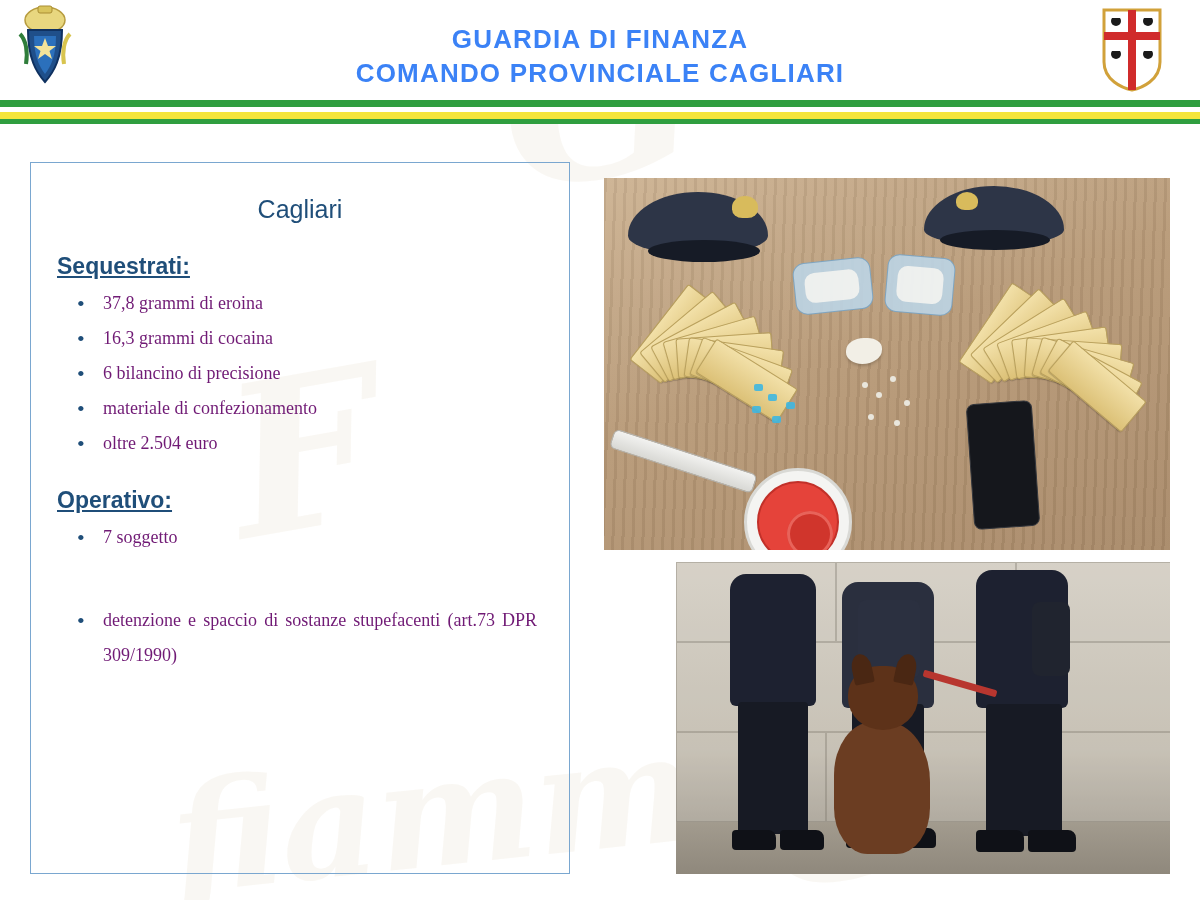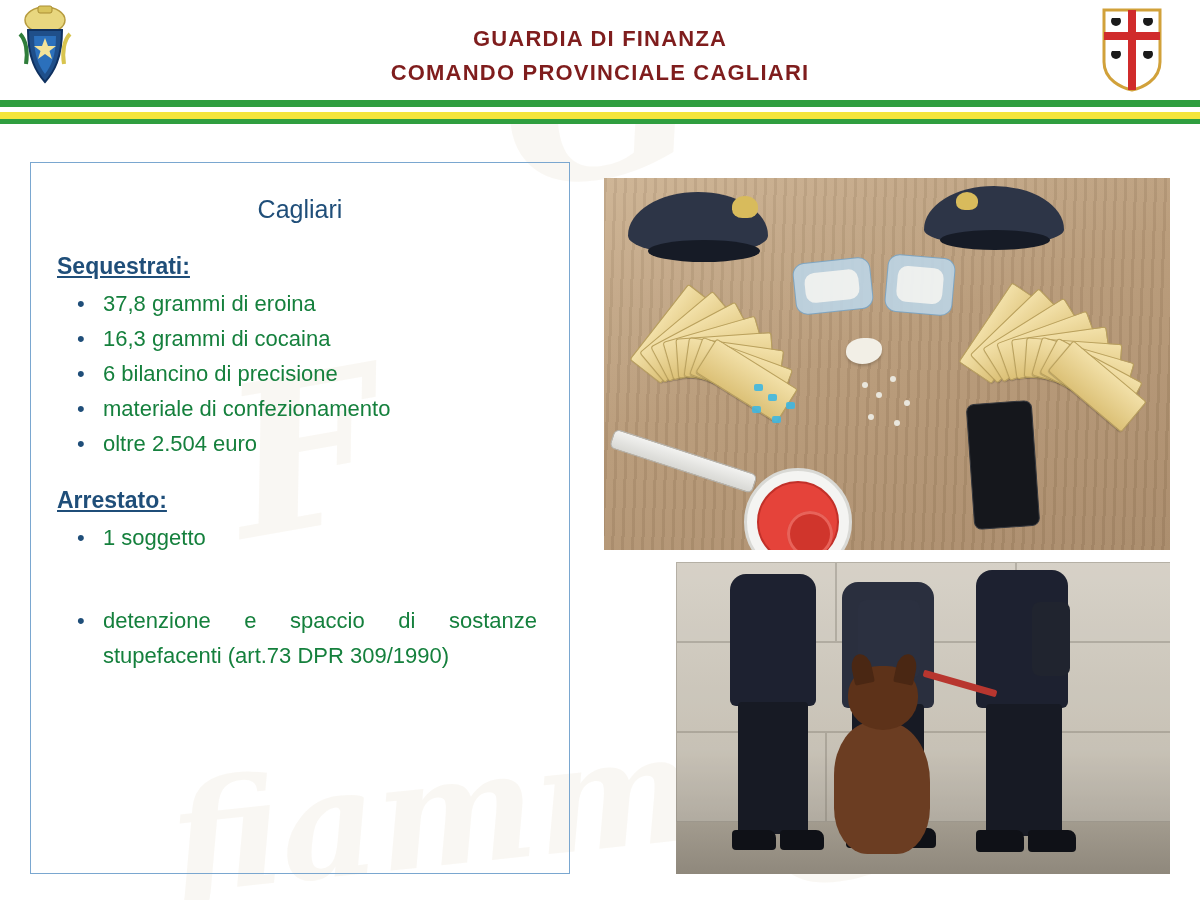--- a/index.html
+++ b/index.html
@@ -46,23 +46,23 @@
     background: #ffffff;
   }
   .header-titles {
     position: absolute;
     left: 0; right: 0; top: 22px;
     text-align: center;
   }
   .header-titles div {
     font-family: "Liberation Sans", sans-serif;
     font-weight: bold;
-    font-size: 22px;
+    font-size: 26px;
     letter-spacing: 1.2px;
-    color: #7f1d1d;
+    color: #3b82f6;
     line-height: 34px;
   }
 
   
   .crest-gdf {
     position: absolute;
     left: 14px; top: 4px;
     width: 62px; height: 86px;
   }
   
@@ -119,25 +119,25 @@
     text-decoration: underline;
     font-family: "Liberation Sans", sans-serif;
   }
   ul.bullets {
     list-style: none;
     margin: 6px 0 0 0;
     padding: 0;
   }
   ul.bullets li {
     position: relative;
-    color: #15803d;
-    font-size: 22px;
+    color: #701a75;
+    font-size: 18px;
     line-height: 35px;
     padding-left: 46px;
-    font-family: Liberation Sans, sans-serif;
+    font-family: Liberation Serif, serif;
   }
   ul.bullets li::before {
     content: "•";
     position: absolute;
     left: 20px; top: 0;
     font-size: 22px;
     color: #1f4e79;
   }
   li.justify {
     text-align: justify;
@@ -383,23 +383,23 @@
 
     <div class="section-head">Sequestrati:</div>
     <ul class="bullets">
       <li>37,8 grammi di eroina</li>
       <li>16,3 grammi di cocaina</li>
       <li>6 bilancino di precisione</li>
       <li>materiale di confezionamento</li>
       <li>oltre 2.504 euro</li>
     </ul>
 
-    <div class="section-head">Arrestato:</div>
+    <div class="section-head">Operativo:</div>
     <ul class="bullets">
-      <li>1 soggetto</li>
+      <li>7 soggetto</li>
     </ul>
 
     <ul class="bullets">
       <li class="justify">detenzione e spaccio di sostanze stupefacenti (art.73 DPR 309/1990)</li>
     </ul>
   </div>
 
   <div class="photo photo-top">
     <div class="table-bg"></div>
 

